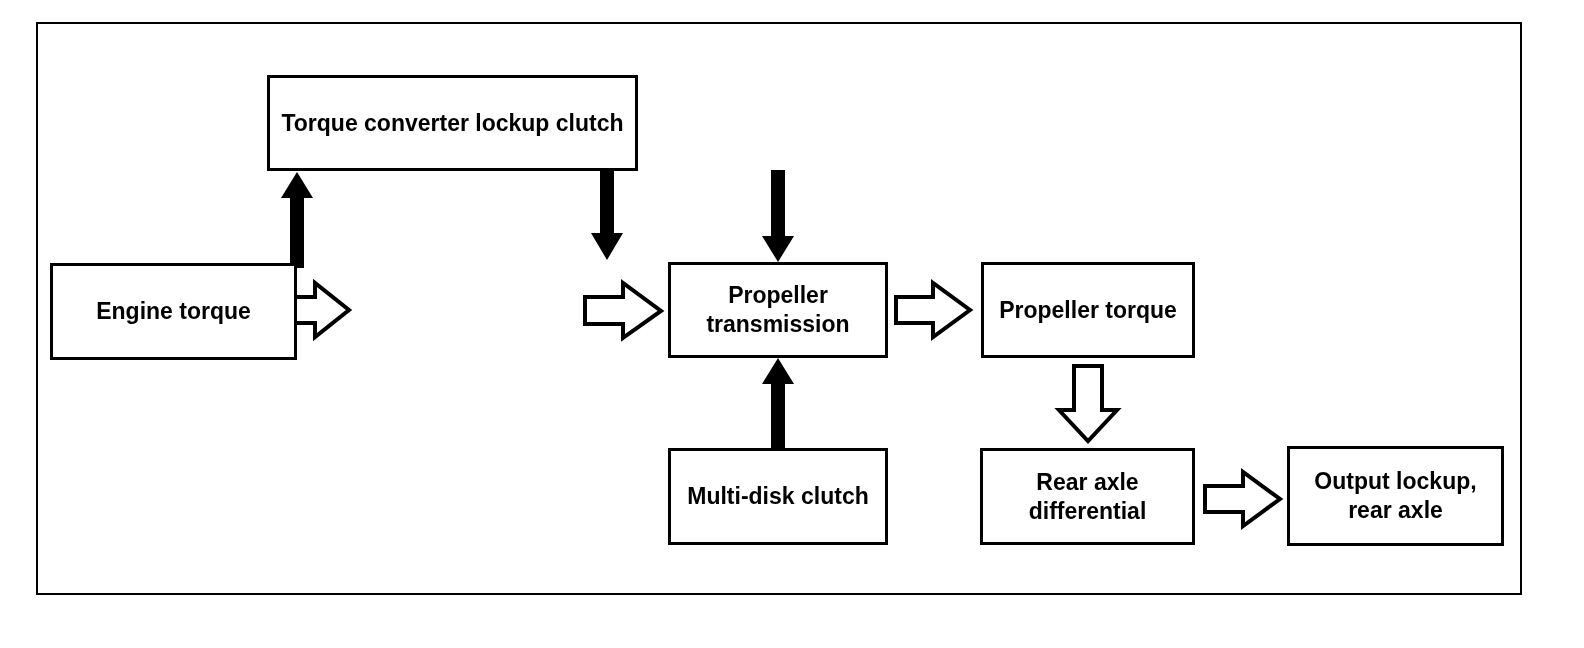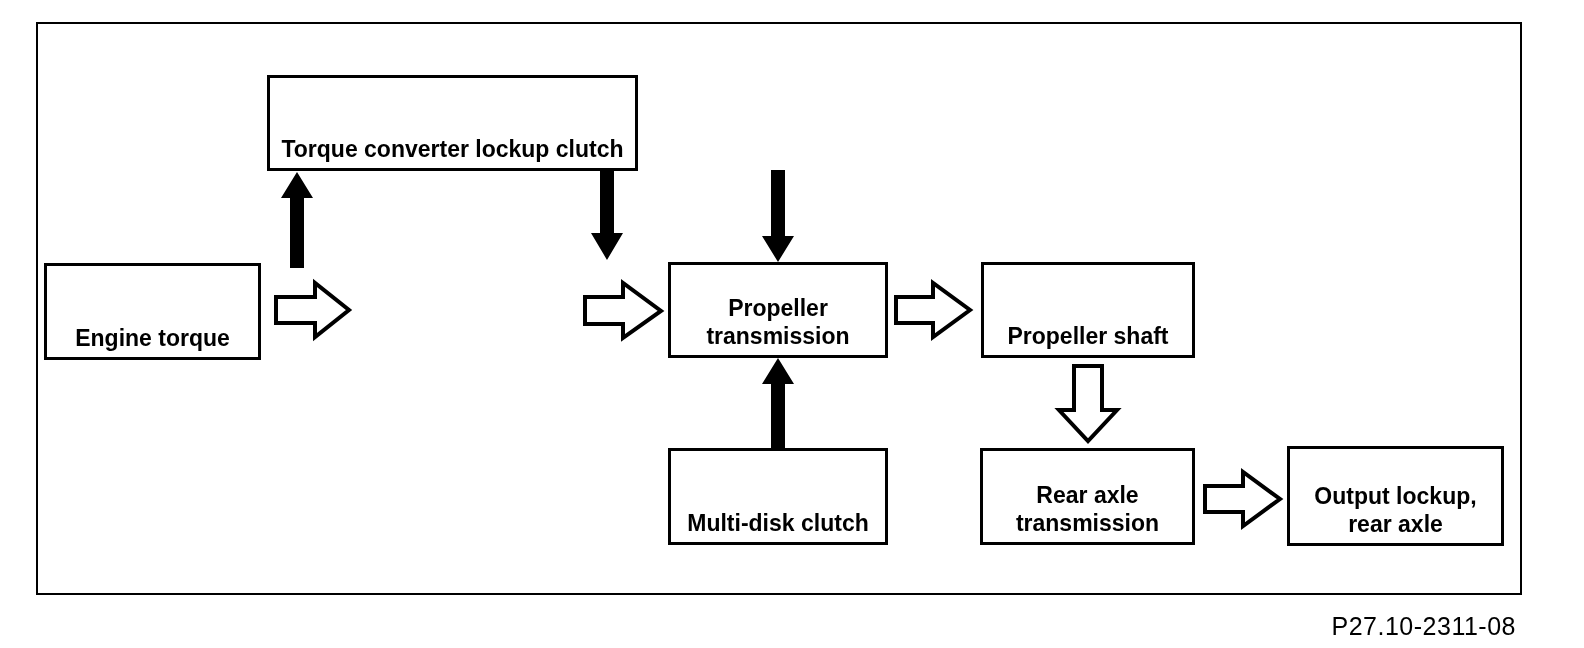--- a/index.html
+++ b/index.html
@@ -32,32 +32,32 @@
     top: 0;
     width: 1584px;
     height: 648px;
   }
   .node {
     position: absolute;
     box-sizing: border-box;
     background: #ffffff;
     border: 3px solid #000;
     display: flex;
-    align-items: flex-end;
+    align-items: center;
     justify-content: center;
     text-align: center;
     font-weight: bold;
     font-size: 23px;
     line-height: 1.25;
-    padding: 4px 10px;
+    padding: 20px 10px;
   }
   .node span { display: block; }
   #node-lockup       { left: 267px;  top: 75px;  width: 371px; height: 96px; }
   #node-brake        { left: 668px;  top: 75px;  width: 220px; height: 95px; }
-  #node-engine       { left: 44px;   top: 263px; width: 217px; height: 97px; }
+  #node-engine       { left: 50px;   top: 263px; width: 247px; height: 97px; }
   #node-converter    { left: 362px;  top: 260px; width: 215px; height: 97px; }
   #node-transmission { left: 668px;  top: 262px; width: 220px; height: 96px; }
   #node-propeller    { left: 981px;  top: 262px; width: 214px; height: 96px; }
   #node-clutch       { left: 668px;  top: 448px; width: 220px; height: 97px; }
   #node-reardiff     { left: 980px;  top: 448px; width: 215px; height: 97px; }
   #node-output       { left: 1287px; top: 446px; width: 217px; height: 100px; }
   .caption {
     position: absolute;
     top: 612px;
     right: 68px;
@@ -97,30 +97,29 @@
   <div class="node" id="node-engine">
     <span>Engine torque</span>
   </div>
 
 
   <div class="node" id="node-transmission">
     <span>Propeller transmission</span>
   </div>
 
   <div class="node" id="node-propeller">
-    <span>Propeller shaft</span>
+    <span>Propeller torque</span>
   </div>
 
   <div class="node" id="node-clutch">
     <span>Multi-disk clutch</span>
   </div>
 
   <div class="node" id="node-reardiff">
-    <span>Rear axle transmission</span>
+    <span>Rear axle differential</span>
   </div>
 
   <div class="node" id="node-output">
     <span>Output lockup, rear axle</span>
   </div>
 
-  <div class="caption">P27.10-2311-08</div>
 
 </div>
 
 </body></html>

